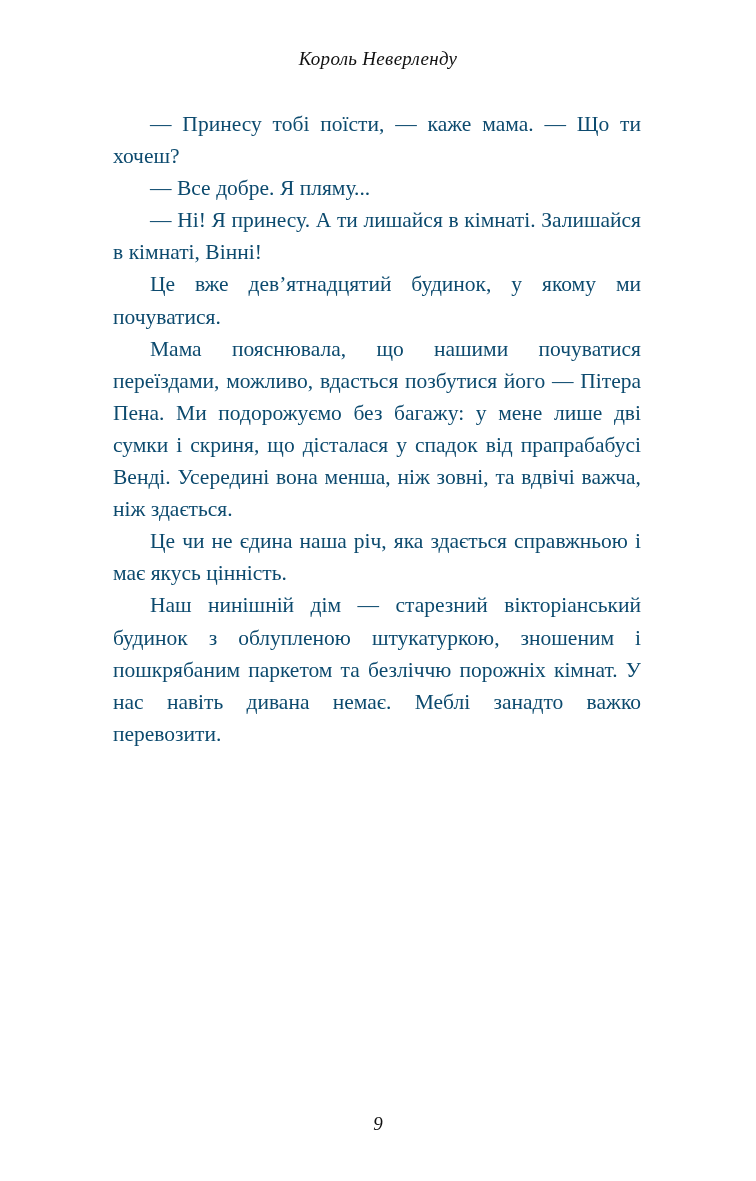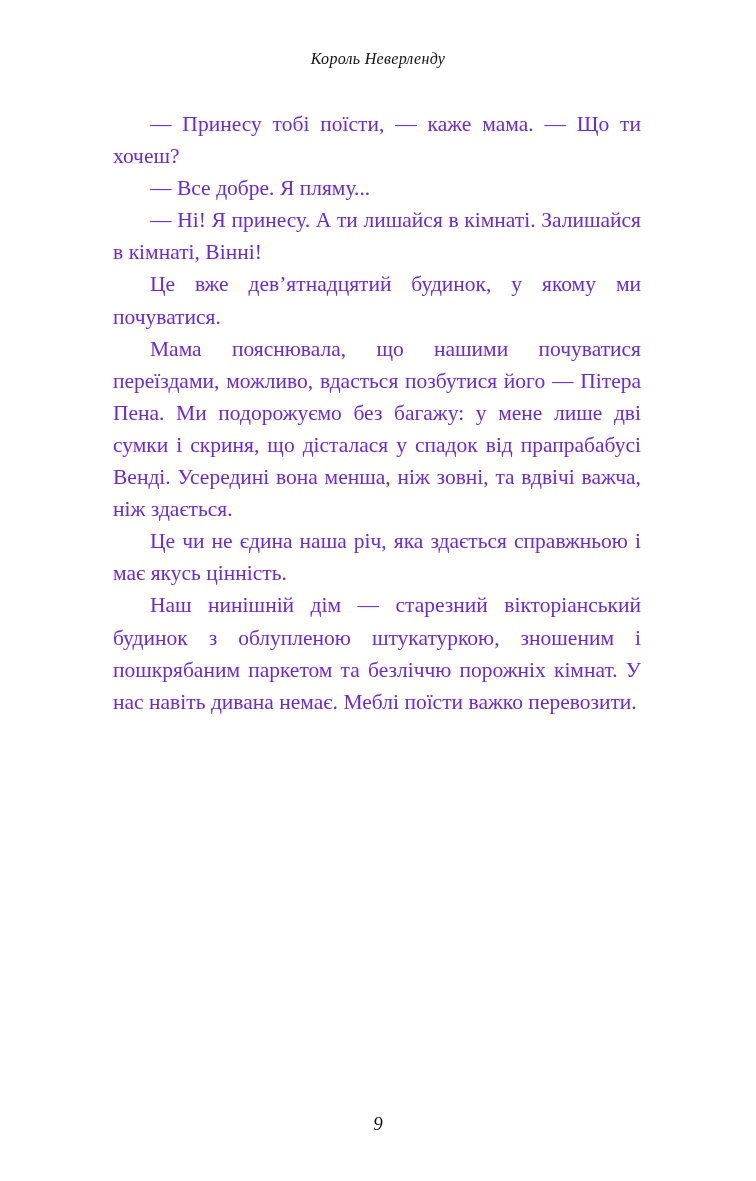--- a/index.html
+++ b/index.html
@@ -26,21 +26,21 @@
   }
 
   
   .running-head {
     position: absolute;
     top: 46px;
     left: 0;
     width: 756px;
     text-align: center;
     font-style: italic;
-    font-size: 16px;
+    font-size: 19px;
     line-height: 26px;
     letter-spacing: 0.3px;
     color: #111111;
     font-family: "Liberation Serif", "DejaVu Serif", serif;
   }
 
   
   .text-block {
     position: absolute;
     top: 108px;
@@ -50,21 +50,21 @@
 
   .para {
     margin: 0;
     text-align: justify;
     text-justify: inter-word;
     text-indent: 37px;
     font-size: 21.5px;
     line-height: 32.1px;
     hyphens: manual;
     word-spacing: 0.1px;
-    color: #6d28d9;
+    color: #0c4a6e;
   }
 
   .para:last-child {
     text-align: justify;
   }
 
   
 
   
   .folio {
@@ -86,18 +86,18 @@
 
   <div class="running-head">Король Неверленду</div>
 
   <div class="text-block">
     <p class="para">— Принесу тобі поїсти, — каже мама. — Що ти хочеш?</p>
     <p class="para">— Все добре. Я пляму...</p>
     <p class="para">— Ні! Я принесу. А ти лишайся в кімнаті. Залишайся в кімнаті, Вінні!</p>
     <p class="para">Це вже дев’ятнадцятий будинок, у якому ми почуватися.</p>
     <p class="para">Мама пояснювала, що нашими почуватися переїздами, можливо, вдасться позбутися його — Пітера Пена. Ми подорожуємо без багажу: у мене лише дві сумки і скриня, що дісталася у спадок від прапрабабусі Венді. Усередині вона менша, ніж зовні, та вдвічі важча, ніж здається.</p>
     <p class="para">Це чи не єдина наша річ, яка здається справжньою і має якусь цінність.</p>
-    <p class="para">Наш нинішній дім — старезний вікторіанський будинок з облупленою штукатуркою, зношеним і пошкрябаним паркетом та безліччю порожніх кімнат. У нас навіть дивана немає. Меблі поїсти важко перевозити.</p>
+    <p class="para">Наш нинішній дім — старезний вікторіанський будинок з облупленою штукатуркою, зношеним і пошкрябаним паркетом та безліччю порожніх кімнат. У нас навіть дивана немає. Меблі занадто важко перевозити.</p>
   </div>
 
   <div class="folio">9</div>
 
 </div>
 
 </body></html>

